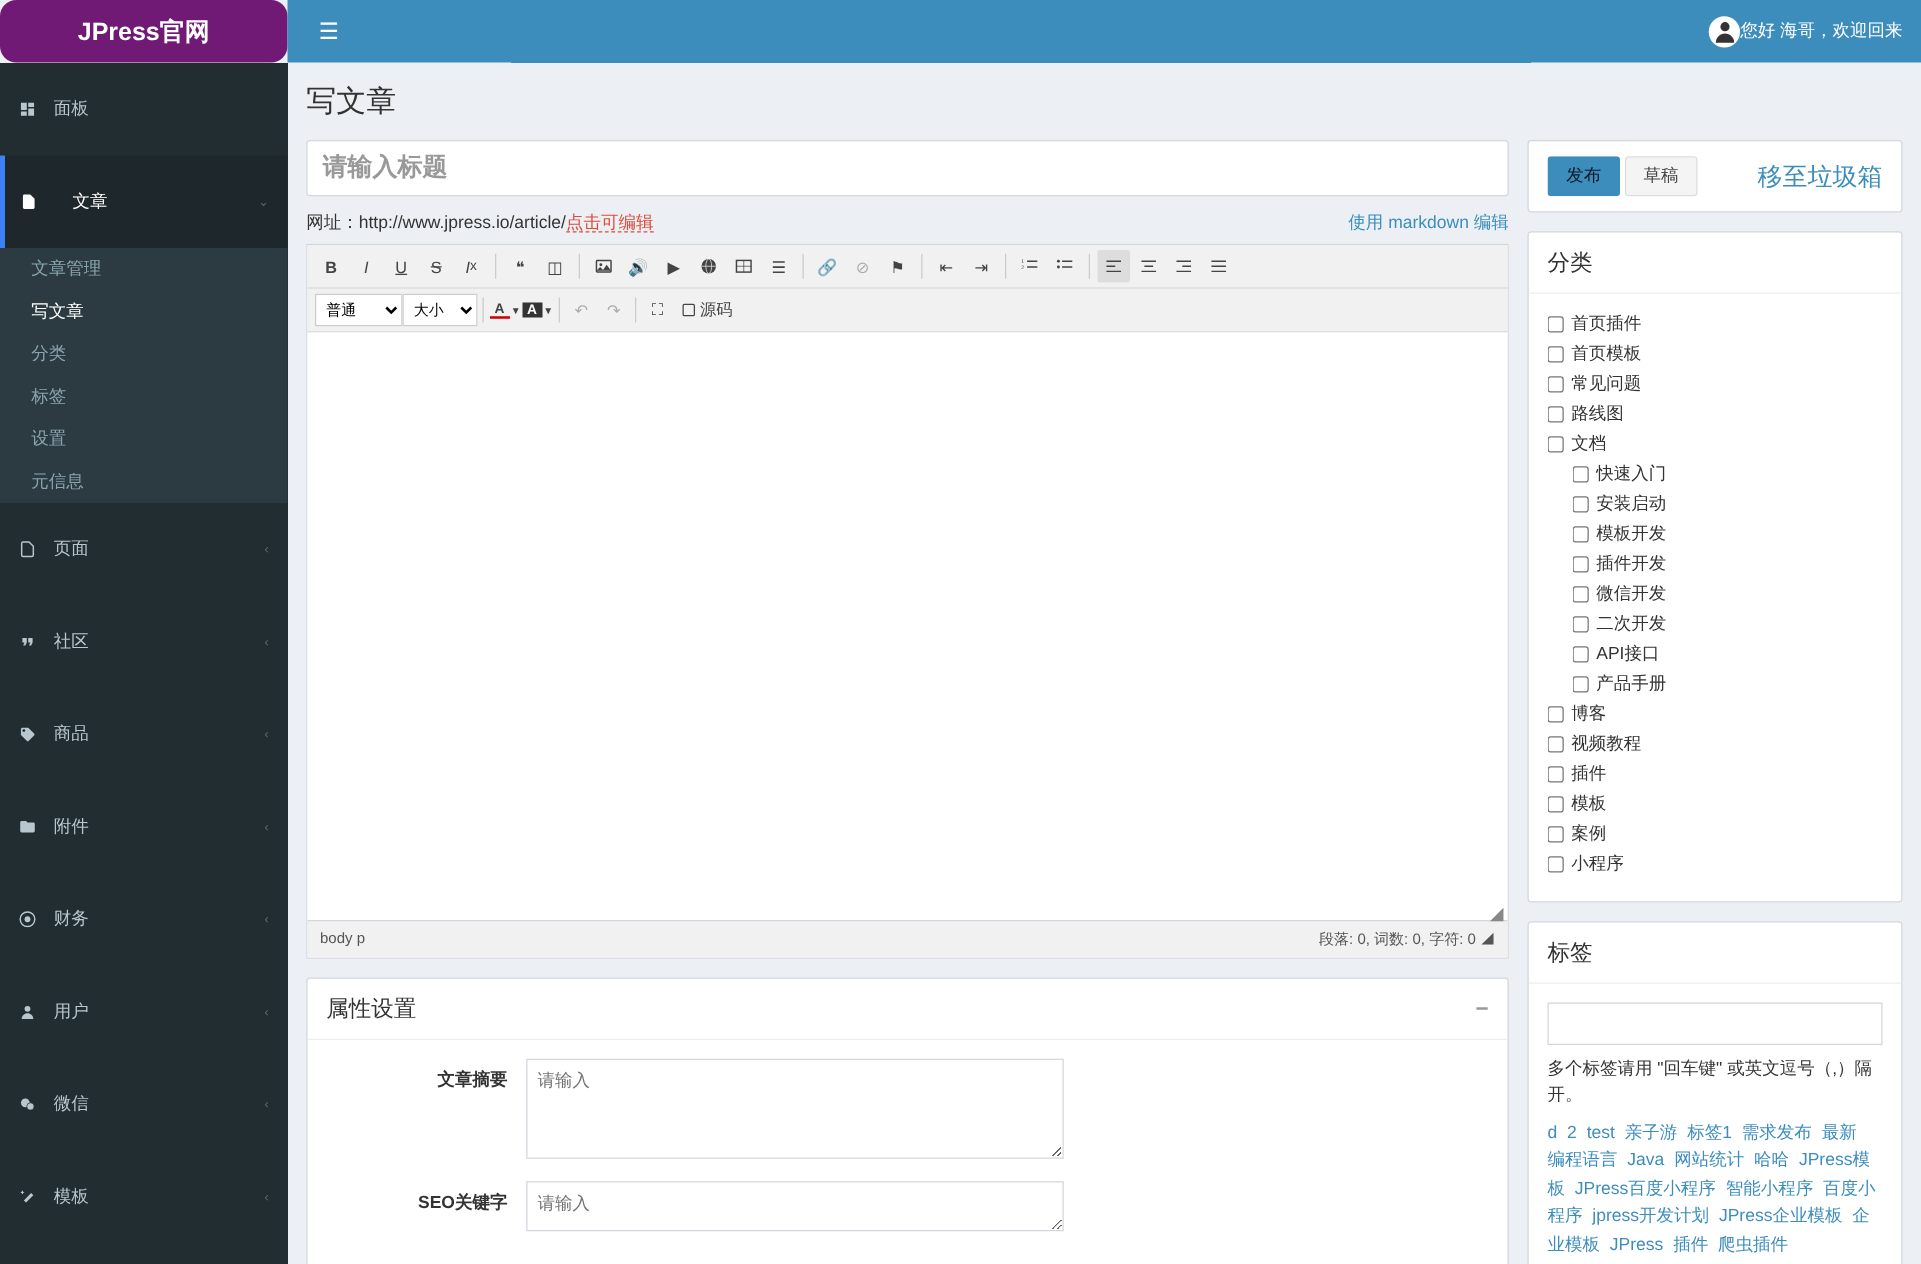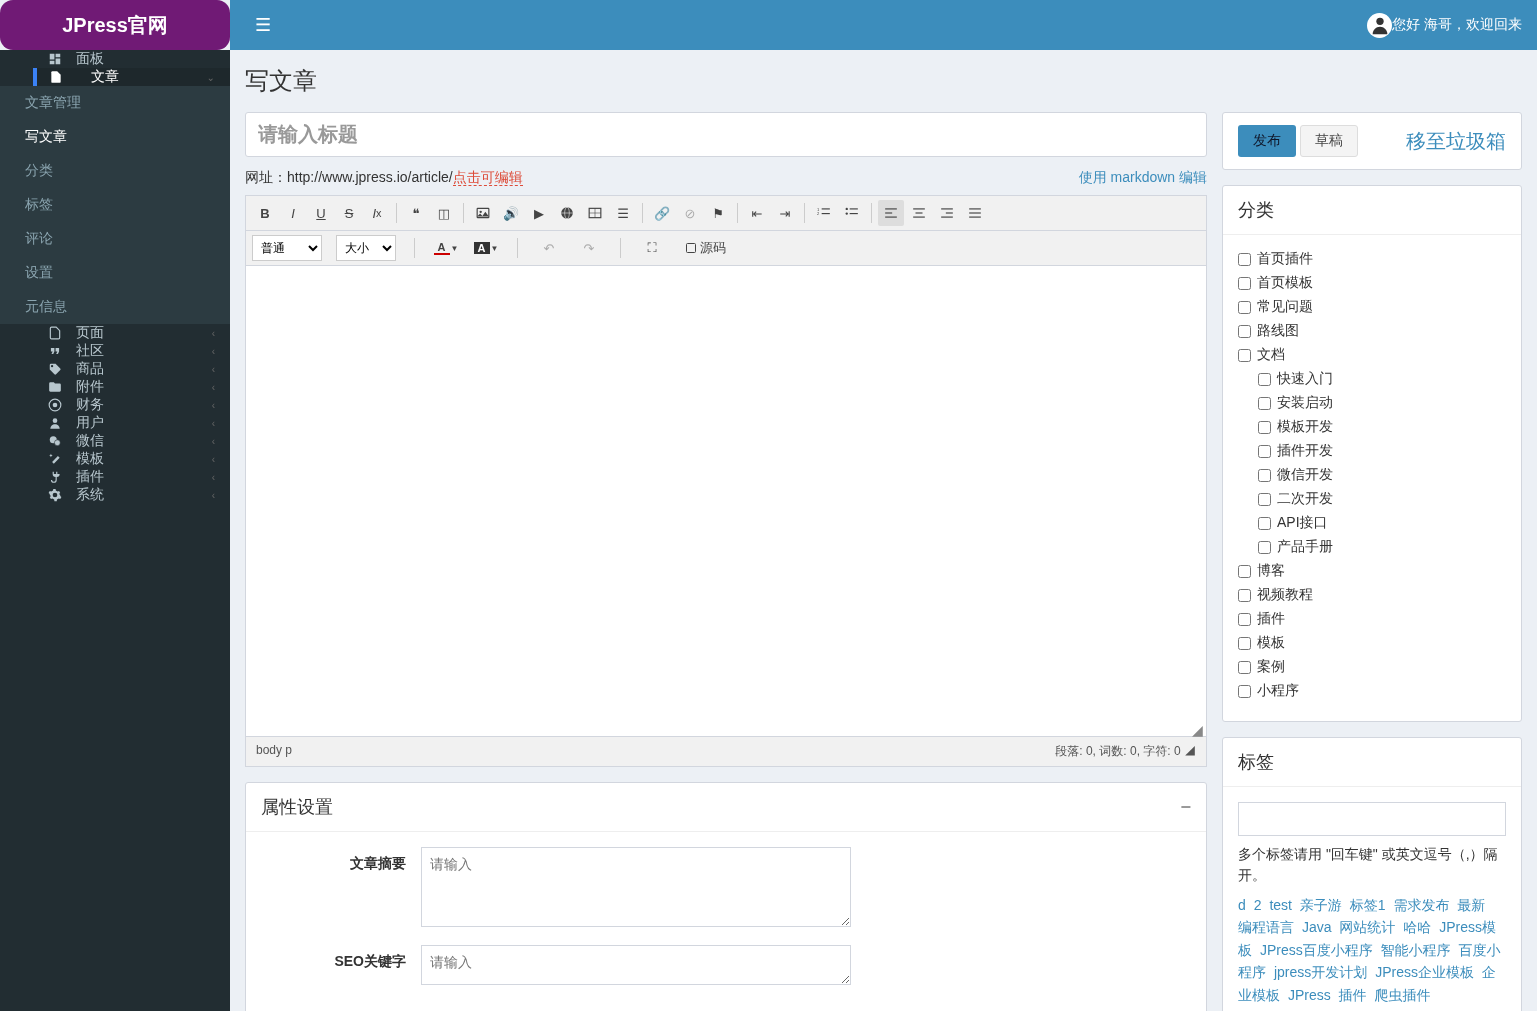--- a/index.html
+++ b/index.html
@@ -10,21 +10,21 @@
 .logo { width: 230px; height: 50px; background: #701a75; color: #fff; font-size: 20px; font-weight: 600; display: flex; align-items: center; justify-content: center; border-radius: 13px; }
 .navbar { flex: 1; background: #3c8dbc; height: 50px; display: flex; align-items: center; justify-content: space-between; padding: 0 15px; color: #fff; }
 .sidebar-toggle { cursor: pointer; font-size: 18px; padding: 0 10px; }
 .navbar-right { display: flex; align-items: center; }
 .avatar { width: 25px; height: 25px; border-radius: 50%; background: #fff; display: inline-flex; align-items: center; justify-content: center; overflow: hidden; }
 .avatar svg { width: 22px; height: 22px; }
 
 
 .main-sidebar { position: fixed; top: 50px; left: 0; bottom: 0; width: 230px; background: #222d32; color: #b8c7ce; overflow-y: auto; }
 .sidebar-menu { list-style: none; }
-.sidebar-menu > li > a { display: flex; align-items: center; padding: 0 15px; color: #b8c7ce; text-decoration: none; position: relative; margin-left: 33px; }
+.sidebar-menu > li > a { display: flex; align-items: center; padding: 28px 15px; color: #b8c7ce; text-decoration: none; position: relative; }
 .sidebar-menu > li.active > a { background: #1e282c; color: #fff; border-left: 4px solid #3b82f6; padding-left: 12px; gap: 14px; }
 .sidebar-menu .menu-icon { width: 20px; margin-right: 8px; display: inline-flex; }
 .sidebar-menu .chevron { margin-left: auto; font-size: 10px; color: #666; }
 .treeview-menu { list-style: none; background: #2c3b41; }
 .treeview-menu li a { display: block; padding: 8px 15px 8px 25px; color: #8aa4af; text-decoration: none; font-size: 14px; }
 .treeview-menu li.active a { color: #fff; }
 .sidebar-header { padding: 10px 15px; color: #4b646f; background: #1a2226; font-size: 12px; }
 
 
 .content-wrapper { margin-left: 230px; margin-top: 50px; padding: 15px; min-height: calc(100vh - 50px); }
@@ -43,21 +43,21 @@
 
 .editor-box { border: 1px solid #d2d6de; background: #fff; }
 .editor-toolbar { background: #f1f1f1; border-bottom: 1px solid #d2d6de; padding: 4px 6px; display: flex; flex-wrap: wrap; align-items: center; gap: 2px; }
 .tb-btn { width: 26px; height: 26px; display: inline-flex; align-items: center; justify-content: center; cursor: pointer; border-radius: 2px; color: #444; font-size: 13px; }
 .tb-sep { width: 1px; height: 20px; background: #ccc; margin: 0 4px; }
 .tb-select { height: 26px; border: 1px solid #ccc; background: #fff; font-size: 12px; padding: 0 4px; min-width: 70px; }
 .tb-select.small { min-width: 60px; }
 .tb-color { display: inline-flex; align-items: center; gap: 1px; }
 .tb-color .main { border-bottom: 2px solid #000; width: 16px; text-align: center; font-weight: bold; font-size: 11px; }
 .tb-color .drop { font-size: 8px; }
-.editor-toolbar-row2 { background: #f1f1f1; border-bottom: 1px solid #d2d6de; padding: 4px 6px; display: flex; align-items: center; gap: 14px; }
+.editor-toolbar-row2 { background: #f1f1f1; border-bottom: 1px solid #d2d6de; padding: 4px 6px; display: flex; align-items: center; gap: 0; }
 .editor-content { height: 470px; background: #fff; position: relative; }
 .editor-footer { background: #f1f1f1; border-top: 1px solid #d2d6de; padding: 6px 10px; display: flex; justify-content: space-between; font-size: 12px; color: #555; }
 .resize-handle { position: absolute; bottom: 2px; right: 2px; width: 12px; height: 12px; cursor: se-resize; color: #888; }
 
 
 .box { background: #fff; border: 1px solid #d2d6de; border-radius: 3px; margin-bottom: 15px; }
 .box-header { padding: 12px 15px; border-bottom: 1px solid #eee; display: flex; justify-content: space-between; align-items: center; }
 .box-header h3 { font-size: 18px; font-weight: 500; }
 .box-body { padding: 15px; }
 .collapse-btn { cursor: pointer; color: #999; font-size: 18px; font-weight: bold; }
@@ -138,23 +138,20 @@
           <li class="active">
             <a>写文章</a>
           </li>
           <li>
             <a>分类</a>
           </li>
           <li>
             <a>标签</a>
           </li>
           <li>
-            <a>评论</a>
-          </li>
-          <li>
             <a>设置</a>
           </li>
           <li>
             <a>元信息</a>
           </li>
         </ul>
       </li>
       <li>
         <a>
           <span class="menu-icon">

